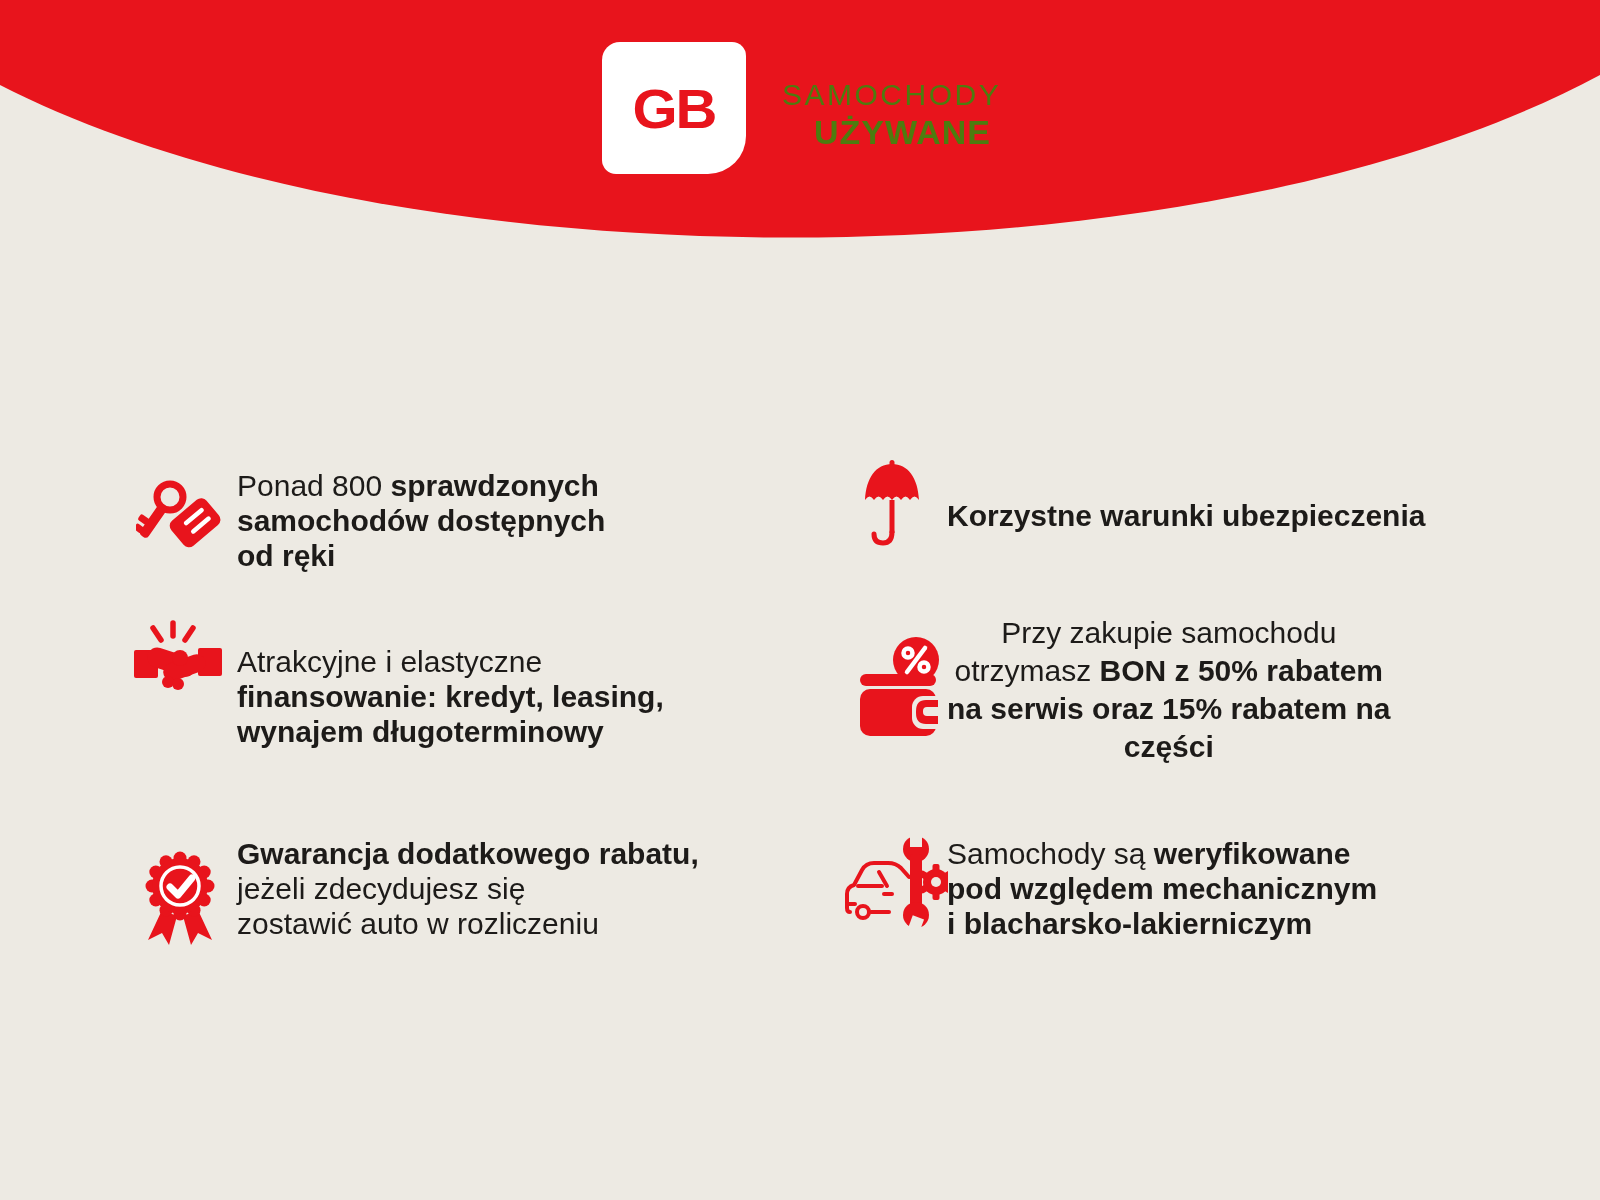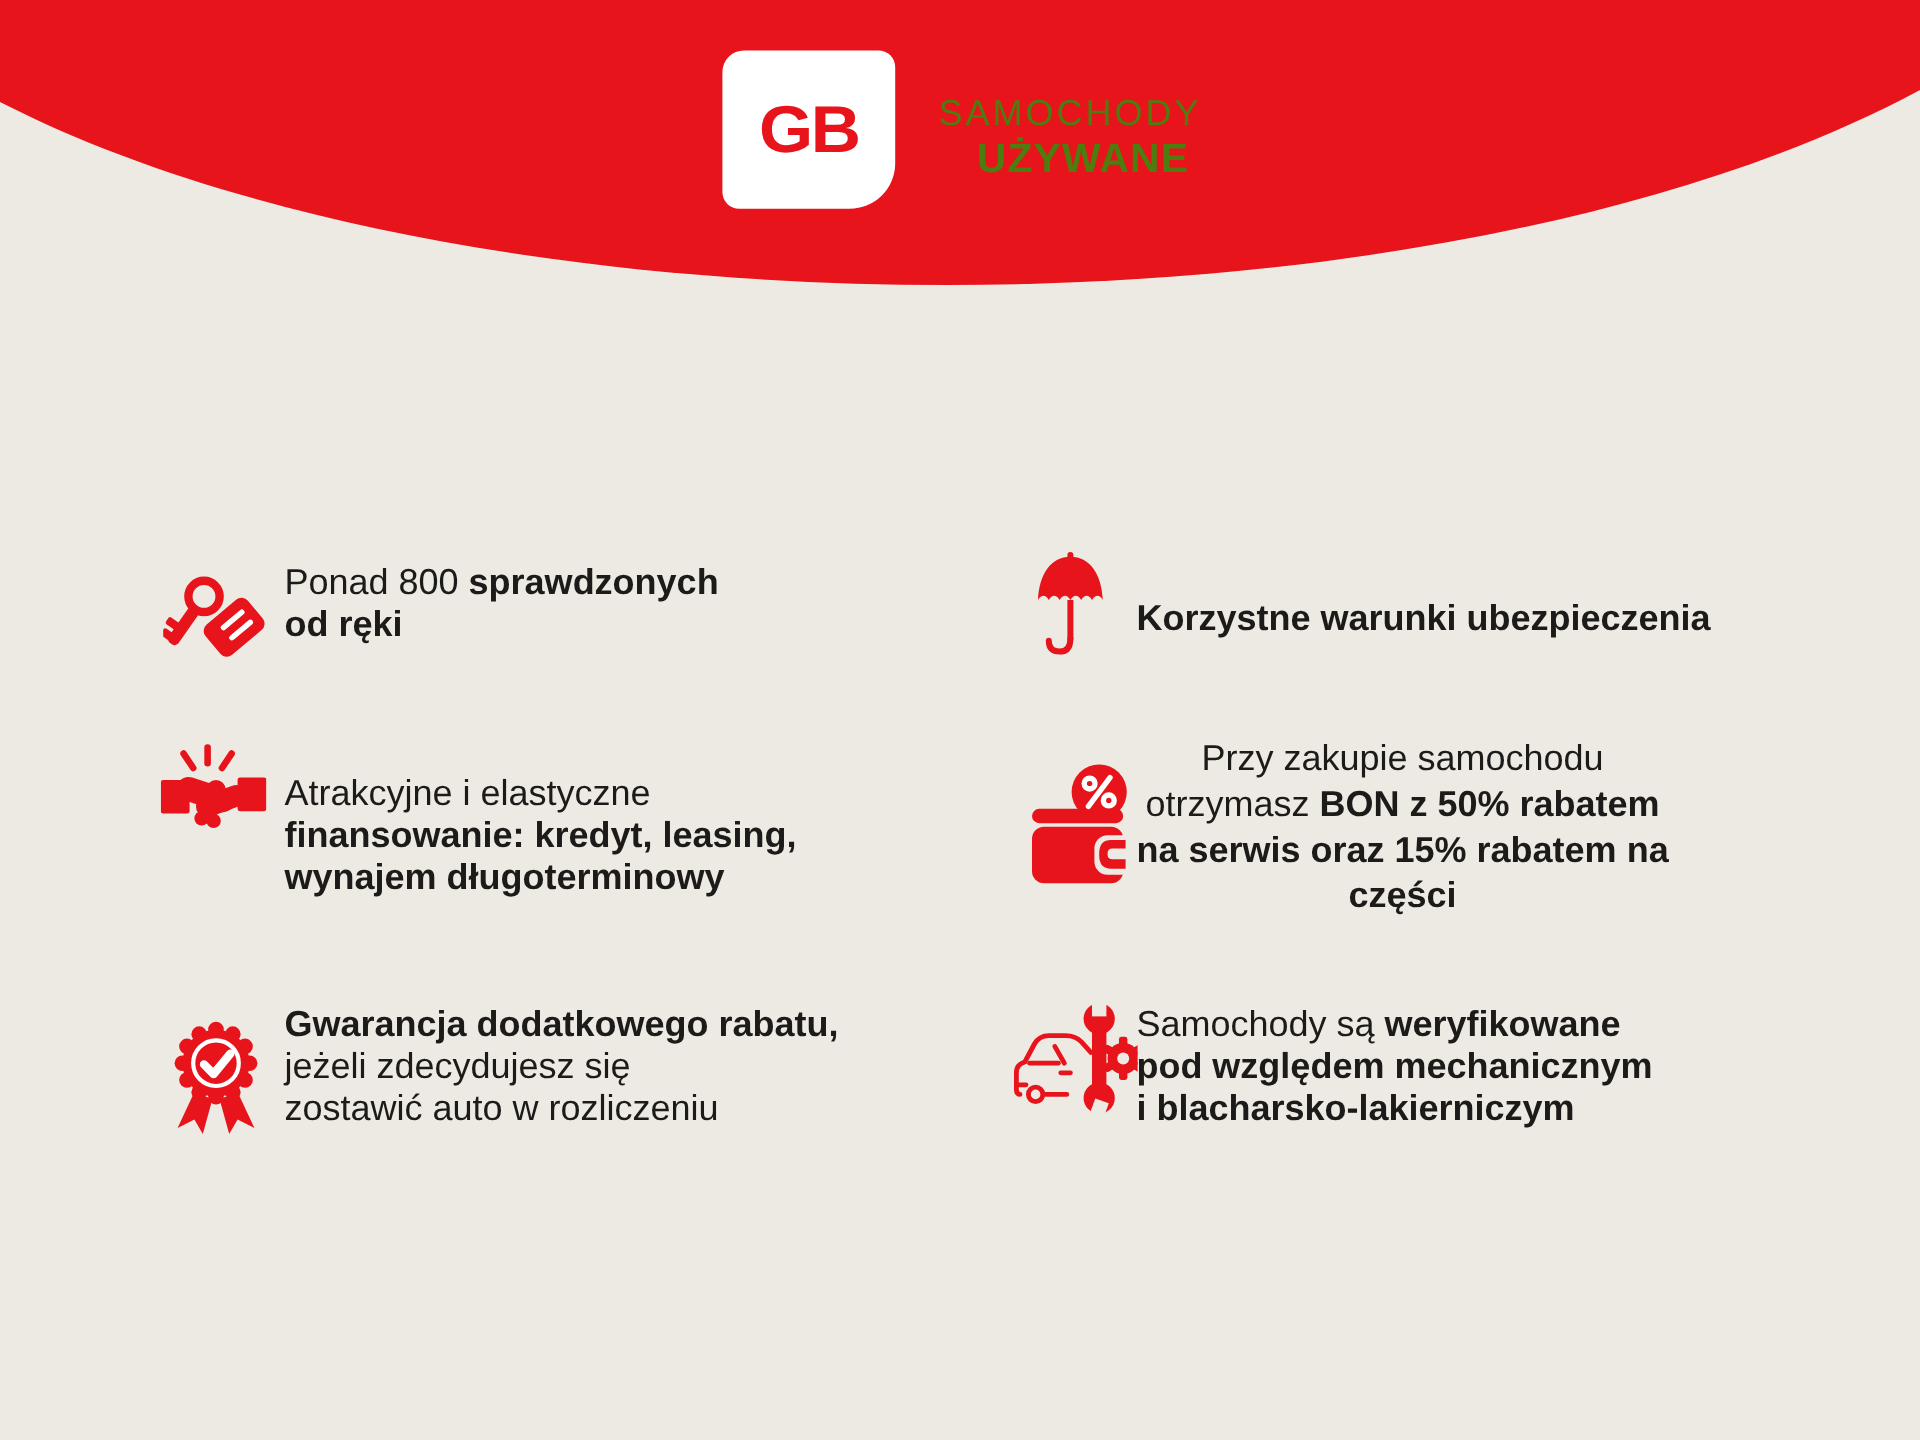--- a/index.html
+++ b/index.html
@@ -75,20 +75,21 @@
         </g>
         <g transform="rotate(-40 58 46)" stroke="#FFFFFF" stroke-width="4.5" stroke-linecap="round">
           <line x1="52" y1="41" x2="72" y2="41"></line>
           <line x1="52" y1="52" x2="72" y2="52"></line>
         </g>
       </g>
     </svg>
   </span>
   <div class="ftext f1-text">
     <div class="line"><span>Ponad 800 </span><span class="b">sprawdzonych</span></div>
+    <div class="line"><span></span><span class="b">samochodów dostępnych</span></div>
     <div class="line"><span></span><span class="b">od ręki</span></div>
   </div>
 
   <span class="ficon f2-icon">
     <svg viewBox="0 0 88 80">
       <g stroke="#E8141C" stroke-width="5.5" stroke-linecap="round">
         <line x1="27" y1="20" x2="19" y2="8"></line>
         <line x1="39" y1="16" x2="39" y2="3"></line>
         <line x1="51" y1="20" x2="59" y2="8"></line>
       </g>

